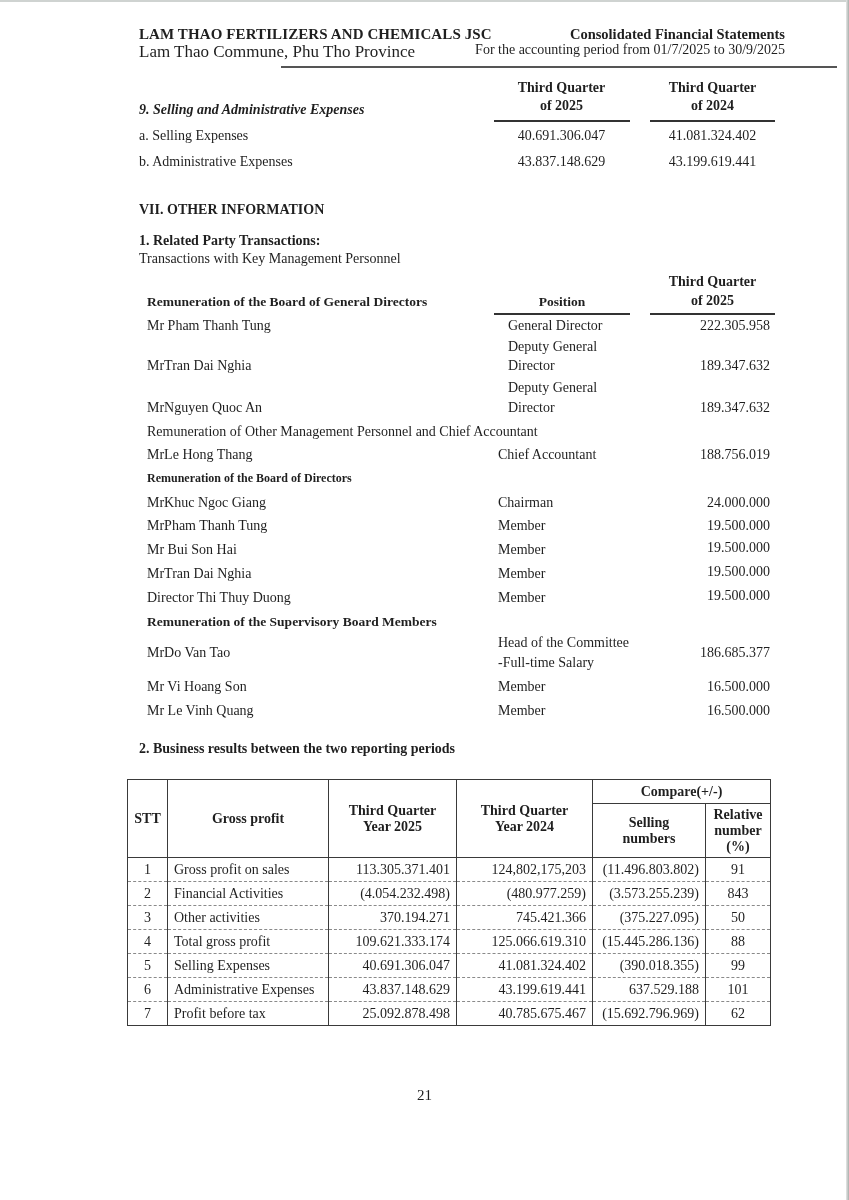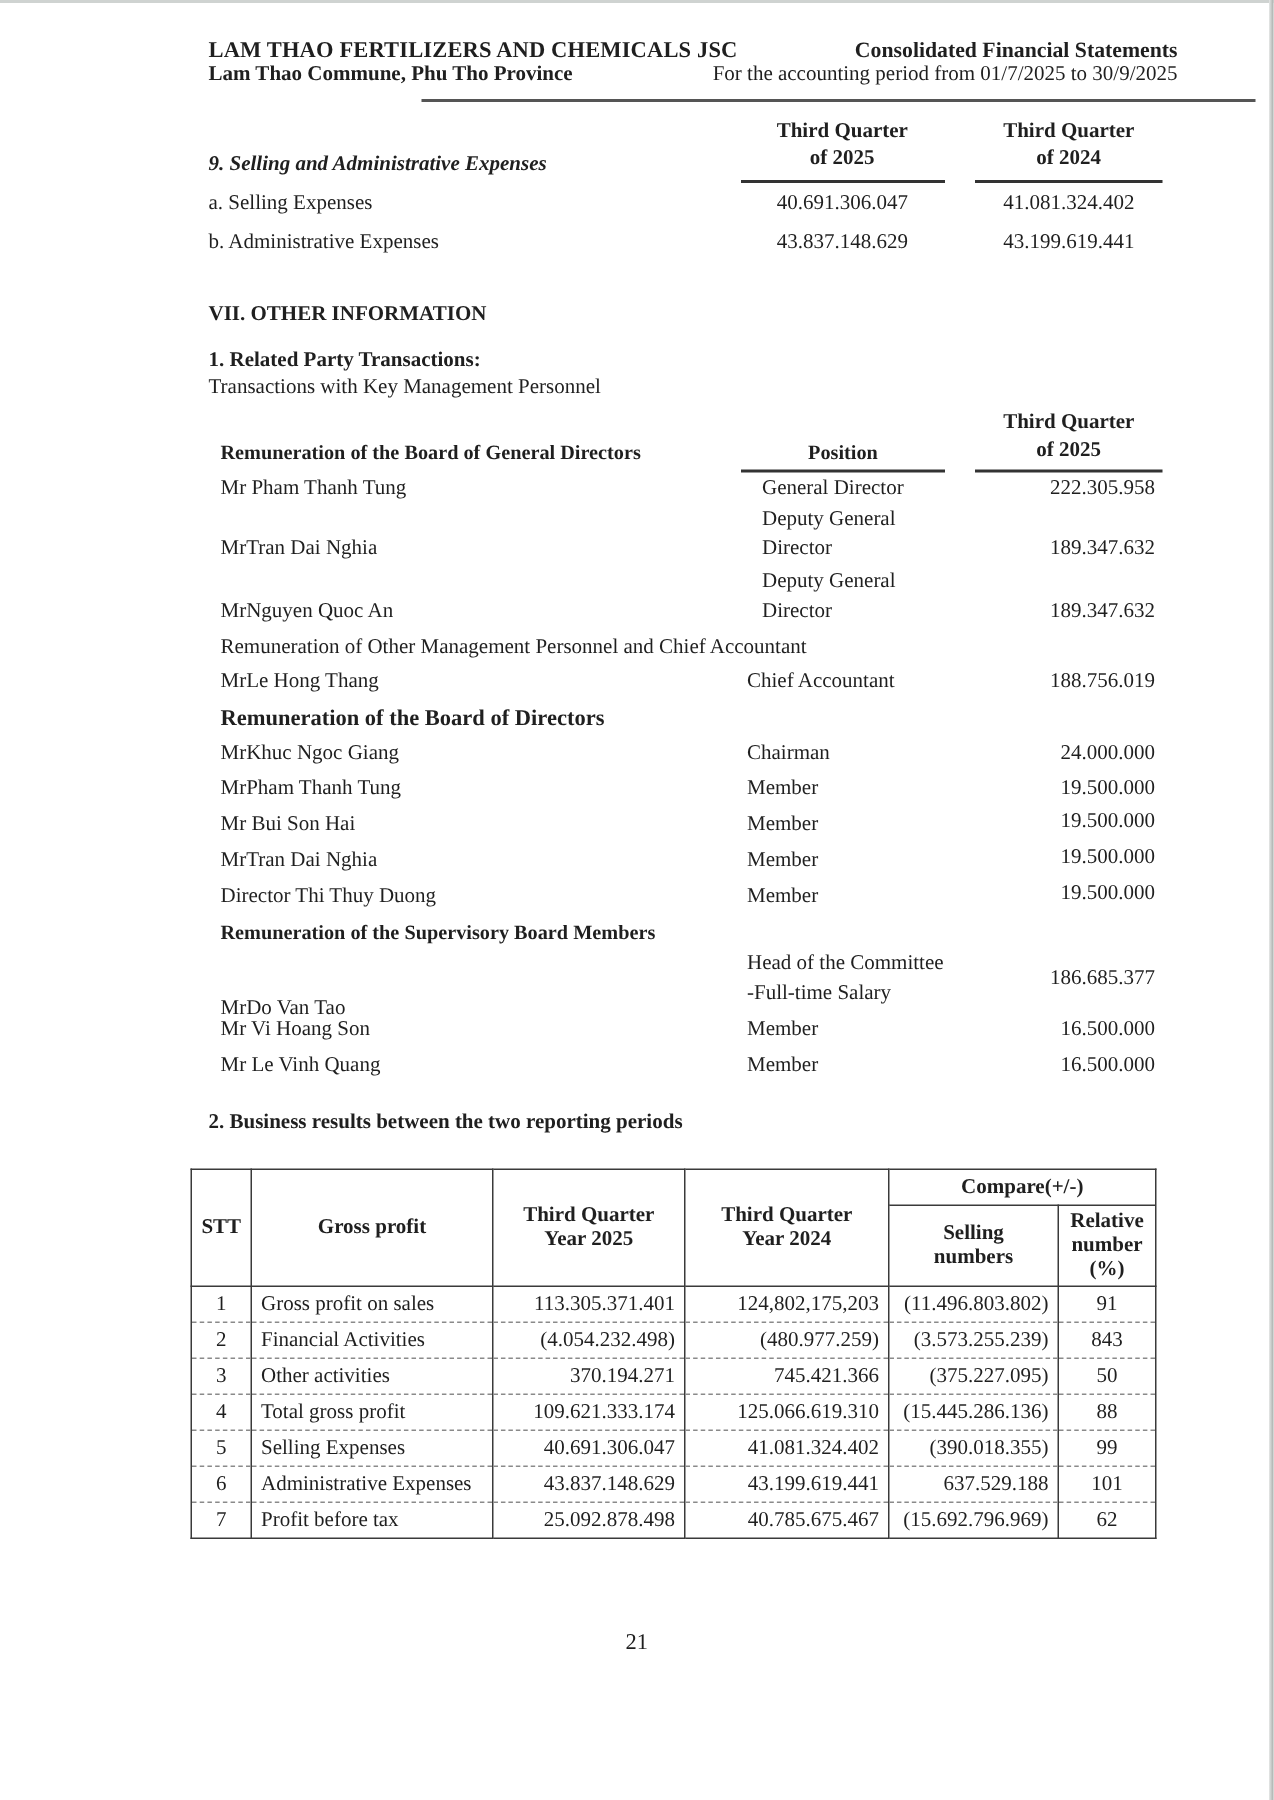--- a/index.html
+++ b/index.html
@@ -4,21 +4,21 @@
 <style>
   html, body { margin: 0; padding: 0; }
   body {
     width: 849px; height: 1200px; background: #ffffff; position: relative; overflow: hidden;
     font-family: "Liberation Serif", "DejaVu Serif", serif; color: #1f1f1f;
   }
   .page-edge-top { position: absolute; left: 0; top: 0; width: 849px; height: 2px; background: #cfd3d1; }
   .page-edge-right { position: absolute; right: 0; top: 0; width: 3px; height: 1200px; background: linear-gradient(to right, #e6e8e7, #a9aeab); }
   .abs { position: absolute; white-space: nowrap; }
   .hdr-company { left: 139px; top: 26px; font-size: 15px; font-weight: bold; letter-spacing: 0.1px; }
-  .hdr-address { left: 139px; top: 42px; font-size: 14px; font-weight: bold; }
+  .hdr-address { left: 139px; top: 42px; font-size: 17px; }
   .hdr-title { right: 64px; top: 26px; font-size: 14.5px; font-weight: bold; }
   .hdr-period { right: 64px; top: 42px; font-size: 14px; }
   .hdr-rule { position: absolute; left: 281px; top: 66px; width: 556px; height: 1.5px; background: #555; }
 
   .bold { font-weight: bold; }
   .t14 { font-size: 14px; }
   .center { text-align: center; }
   .right { text-align: right; }
   .col-rule { position: absolute; height: 1.5px; background: #333; }
 
@@ -86,21 +86,21 @@
 <div class="abs t14" style="left:508px; top:380px;">Deputy General</div>
 <div class="abs t14" style="left:147px; top:400px;">MrNguyen Quoc An</div>
 <div class="abs t14" style="left:508px; top:400px;">Director</div>
 <div class="abs t14 right" style="left:650px; top:400px; width:120px;">189.347.632</div>
 
 <div class="abs t14" style="left:147px; top:424px;">Remuneration of Other Management Personnel and Chief Accountant</div>
 <div class="abs t14" style="left:147px; top:447px;">MrLe Hong Thang</div>
 <div class="abs t14" style="left:498px; top:447px;text-align:center;">Chief Accountant</div>
 <div class="abs t14 right" style="left:650px; top:447px; width:120px;">188.756.019</div>
 
-<div class="abs bold" style="left:147px; top:471px; font-size:15px;">Remuneration of the Board of Directors</div>
+<div class="abs bold" style="left:147px; top:471px; font-size:12px;">Remuneration of the Board of Directors</div>
 <div class="abs t14" style="left:147px; top:495px;">MrKhuc Ngoc Giang</div>
 <div class="abs t14" style="left:498px; top:495px;">Chairman</div>
 <div class="abs t14 right" style="left:650px; top:495px; width:120px;">24.000.000</div>
 
 <div class="abs t14" style="left:147px; top:518px;">MrPham Thanh Tung</div>
 <div class="abs t14" style="left:498px; top:518px;">Member</div>
 <div class="abs t14 right" style="left:650px; top:518px; width:120px;">19.500.000</div>
 
 <div class="abs t14" style="left:147px; top:542px;">Mr Bui Son Hai</div>
 <div class="abs t14" style="left:498px; top:542px;">Member</div>
@@ -109,21 +109,21 @@
 <div class="abs t14" style="left:147px; top:566px;">MrTran Dai Nghia</div>
 <div class="abs t14" style="left:498px; top:566px;">Member</div>
 <div class="abs t14 right" style="left:650px; top:564px; width:120px;">19.500.000</div>
 
 <div class="abs t14" style="left:147px; top:590px;">Director Thi Thuy Duong</div>
 <div class="abs t14" style="left:498px; top:590px;">Member</div>
 <div class="abs t14 right" style="left:650px; top:588px; width:120px;">19.500.000</div>
 
 <div class="abs bold" style="left:147px; top:614px; font-size:13.5px;">Remuneration of the Supervisory Board Members</div>
 <div class="abs t14" style="left:498px; top:635px;">Head of the Committee</div>
-<div class="abs t14" style="left:147px; top:645px;margin-top:20px;">MrDo Van Tao</div>
+<div class="abs t14" style="left:147px; top:645px;">MrDo Van Tao</div>
 <div class="abs t14 right" style="left:650px; top:645px; width:120px;">186.685.377</div>
 <div class="abs t14" style="left:498px; top:655px;">-Full-time Salary</div>
 
 <div class="abs t14" style="left:147px; top:679px;">Mr Vi Hoang Son</div>
 <div class="abs t14" style="left:498px; top:679px;">Member</div>
 <div class="abs t14 right" style="left:650px; top:679px; width:120px;">16.500.000</div>
 
 <div class="abs t14" style="left:147px; top:703px;">Mr Le Vinh Quang</div>
 <div class="abs t14" style="left:498px; top:703px;">Member</div>
 <div class="abs t14 right" style="left:650px; top:703px; width:120px;">16.500.000</div>

